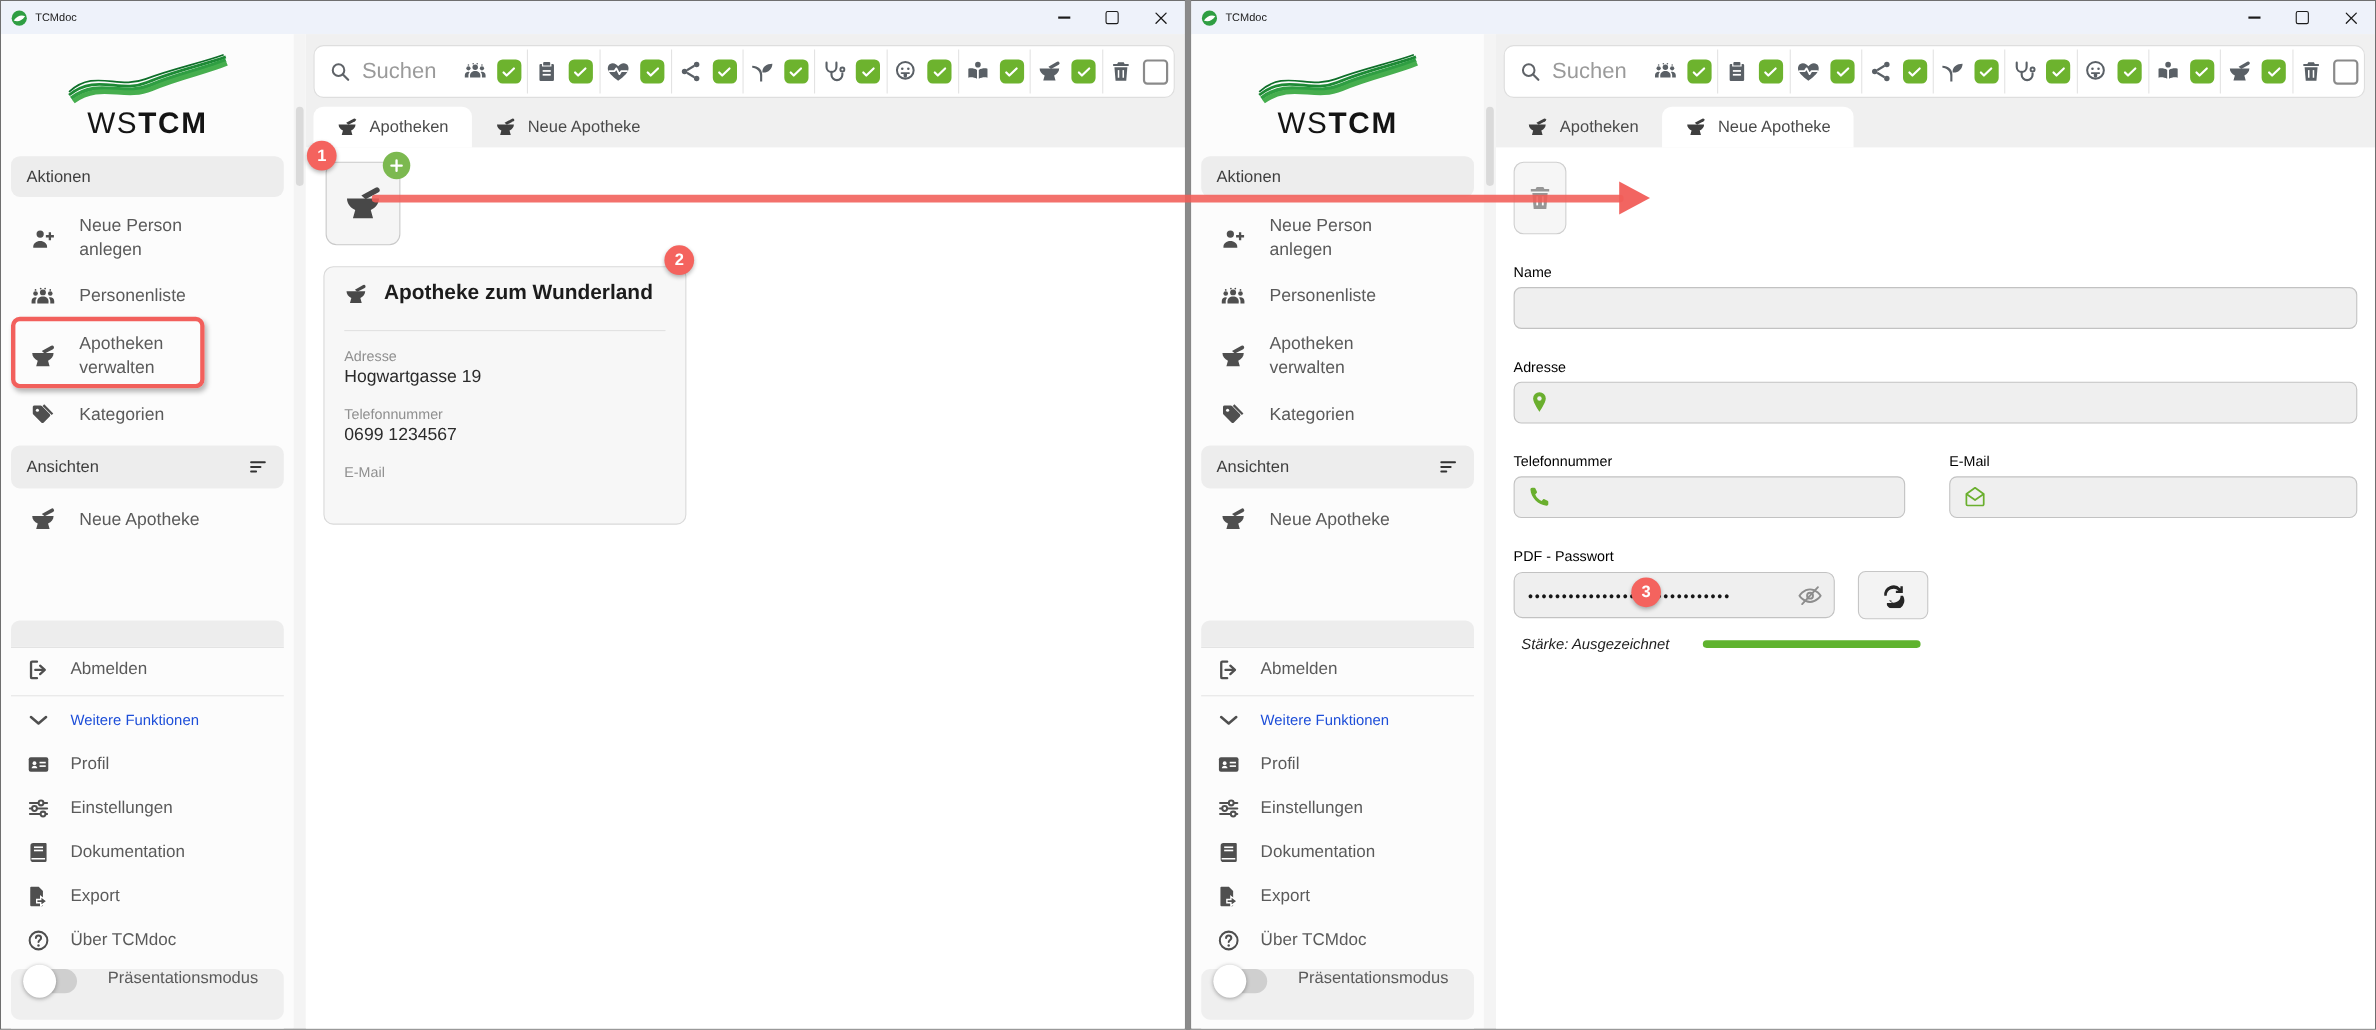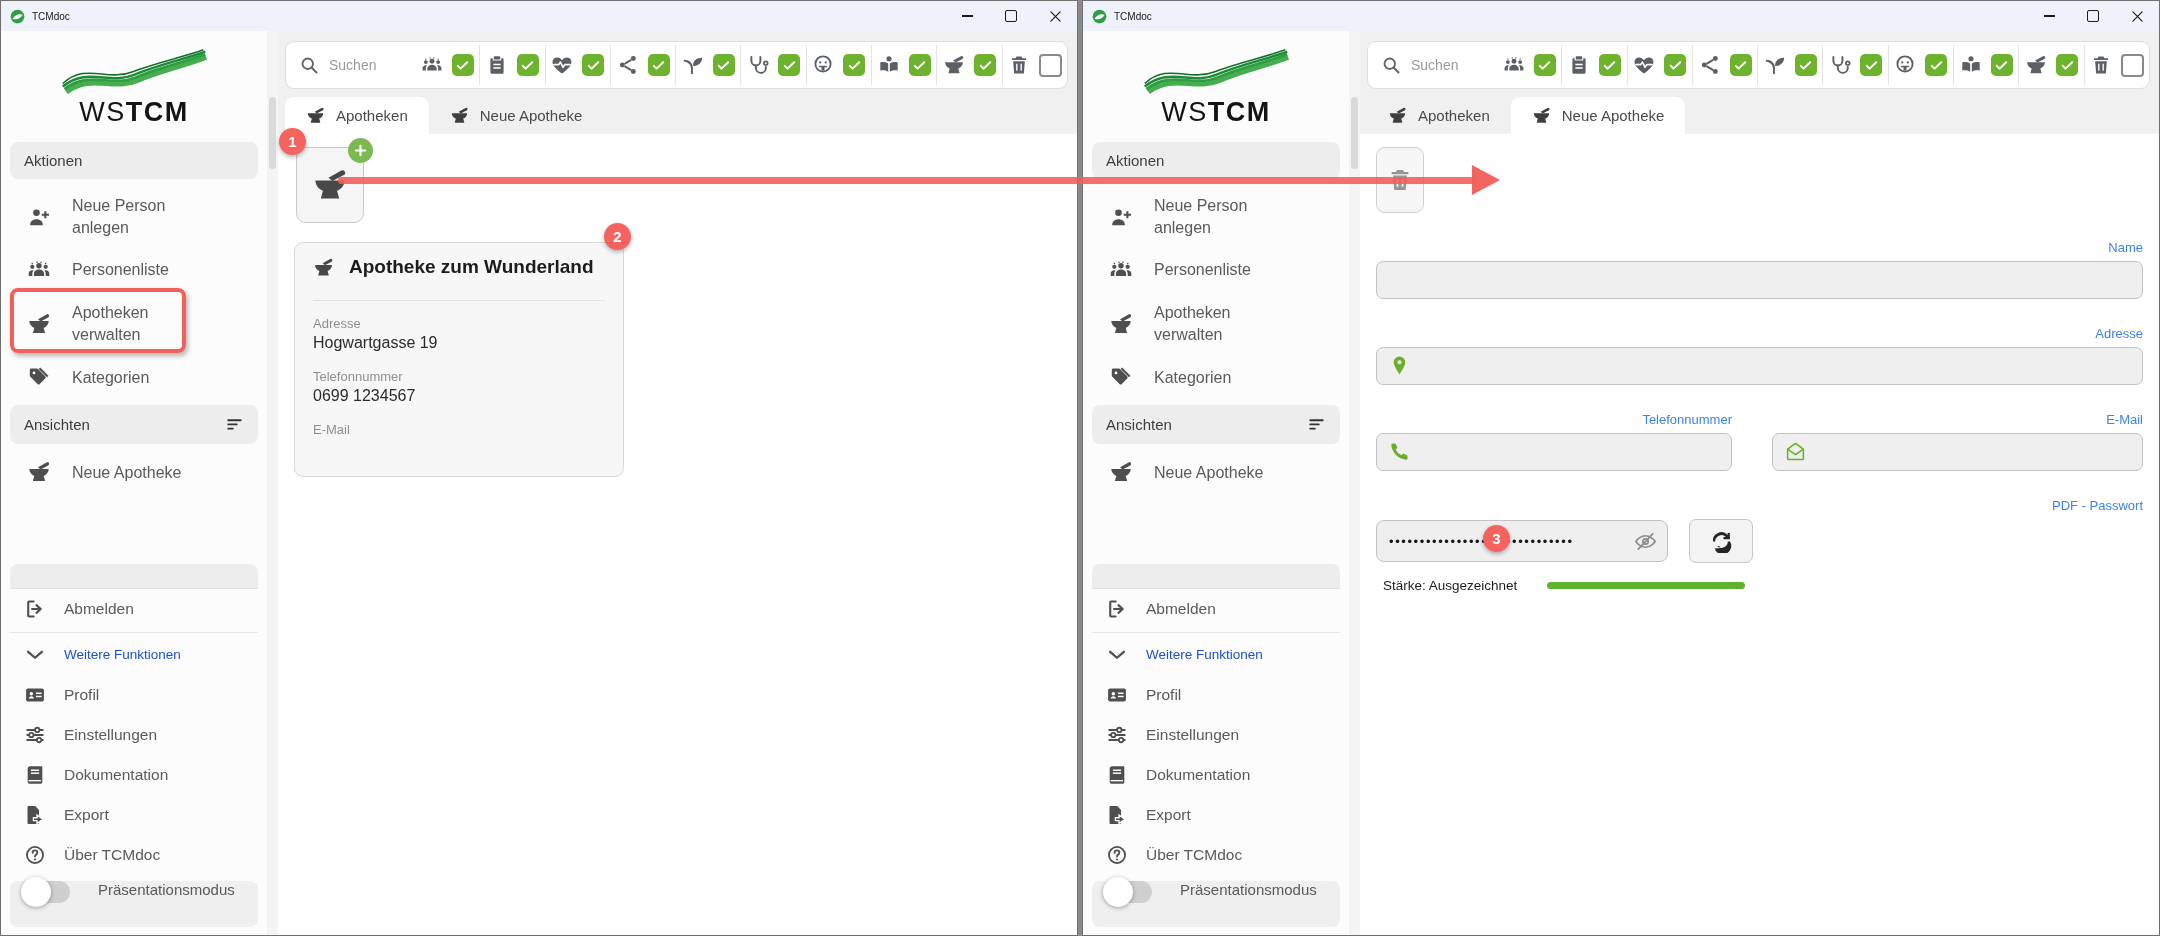--- a/index.html
+++ b/index.html
@@ -56,21 +56,21 @@
   .switch{width:46px;height:22px;background:#cfcfcf;border-radius:11px;position:relative;margin-left:4px;}
   .knob{position:absolute;left:-3px;top:-4px;width:30px;height:30px;background:#fff;border-radius:50%;
     box-shadow:0 1px 4px rgba(0,0,0,.35);}
   .toglabel{margin-left:28px;font-size:15px;color:#5a5a5a;}
 
   
   .toolbar{margin:10px 9px 0 7px;height:46px;background:#fff;border:1px solid #dedede;border-radius:9px;
     display:flex;align-items:stretch;overflow:hidden;}
   .search{display:flex;align-items:center;gap:8px;padding:0 4px 0 13px;width:112px;flex:0 0 auto;}
   .search svg{width:20px;height:20px;color:#5f6368;flex:0 0 20px;}
-  .searchinput{border:none;outline:none;background:transparent;width:72px;font-size:14px;color:#333;
+  .searchinput{border:none;outline:none;background:transparent;width:72px;font-size:20px;color:#333;
     font-family:inherit;}
   .searchinput::placeholder{color:#9a9a9a;}
   .filters{display:flex;flex:1;align-items:stretch;}
   .fsep{width:1px;background:#e3e3e3;margin:3px 0;}
   .fgroupt{flex:1;display:flex;align-items:center;justify-content:center;gap:9px;min-width:0;}
   .f-ic{display:flex;color:#5a6066;}
   .f-ic svg{width:22px;height:22px;}
   .cb{width:22px;height:22px;border-radius:5px;display:flex;align-items:center;justify-content:center;}
   .cb.on{background:#6db32e;}
   .cb.off{background:#fff;border:2px solid #8a8a8a;width:19px;height:19px;border-radius:4px;}
@@ -100,39 +100,39 @@
   .cardtitle{font-size:19px;font-weight:700;color:#1c1c1c;white-space:nowrap;}
   .fgroup{margin-top:15px;}
   .flabel{font-size:13px;color:#8f8f8f;}
   .fvalue{font-size:16px;color:#2b2b2b;margin-top:3px;min-height:20px;}
 
   
   .trashbtn{width:46px;height:64px;margin-top:13px;background:#f6f6f6;border:1px solid #cfcfcf;
     border-radius:9px;display:flex;align-items:center;justify-content:center;}
   .trashbtn svg{width:26px;height:26px;color:#969696;}
   .fieldgrp{margin-top:27px;}
-  .fieldgrp label{display:block;font-size:13px;color:#3b82f6;margin-bottom:6px;text-align:right;}
+  .fieldgrp label{display:block;font-size:13px;color:#000000;margin-bottom:6px;}
   .tinput{width:100%;height:38px;background:#efefef;border:1px solid #c2c2c2;border-radius:7px;
     box-sizing:border-box;padding:0 12px;font-size:15px;font-family:inherit;outline:none;color:#222;}
   .iwrap{position:relative;}
   .iwrap .tinput{padding-left:44px;}
   .iwrap .in-ic{position:absolute;left:13px;top:8px;width:21px;height:21px;color:#6aaf2e;}
   .fieldrow{display:flex;}
   .fieldrow .tel{width:356px;flex:0 0 356px;}
   .fieldrow .email{flex:1;margin-left:40px;}
   .pwrow{display:flex;align-items:center;}
   .pwfield{width:292px;height:42px;background:#efefef;border:1px solid #c2c2c2;border-radius:8px;
     display:flex;align-items:center;padding:0 10px 0 12px;box-sizing:border-box;}
   .dots{flex:1;font-size:13px;letter-spacing:1.6px;color:#161616;white-space:nowrap;overflow:hidden;}
   .pwfield .eye{width:23px;height:23px;color:#8d8d8d;flex:0 0 23px;}
   .refreshbtn{width:62px;height:42px;margin-left:21px;background:#f3f3f3;border:1px solid #c6c6c6;
     border-radius:7px;display:flex;align-items:center;justify-content:center;}
   .refreshbtn svg{width:23px;height:23px;color:#252525;}
   .strengthrow{display:flex;align-items:center;margin-top:15px;margin-left:7px;}
-  .strengthlabel{font-size:13.5px;color:#1d1d1d;}
+  .strengthlabel{font-size:13.5px;color:#1d1d1d;font-style:italic;}
   .strengthbar{width:198px;height:7px;border-radius:4px;background:#5fb32e;margin-left:30px;}
 
   
   .anno{position:absolute;z-index:60;}
   .red-outline{left:10px;top:288px;width:168px;height:57px;border:4px solid #f2605c;border-radius:8px;
     box-shadow:2px 3px 5px rgba(0,0,0,.28);}
   .badge{width:27px;height:27px;border-radius:50%;background:#f4635e;color:#fff;font-size:15px;
     font-weight:700;display:flex;align-items:center;justify-content:center;
     box-shadow:0 2px 4px rgba(0,0,0,.3);}
   #badge1{left:279px;top:128px;}

